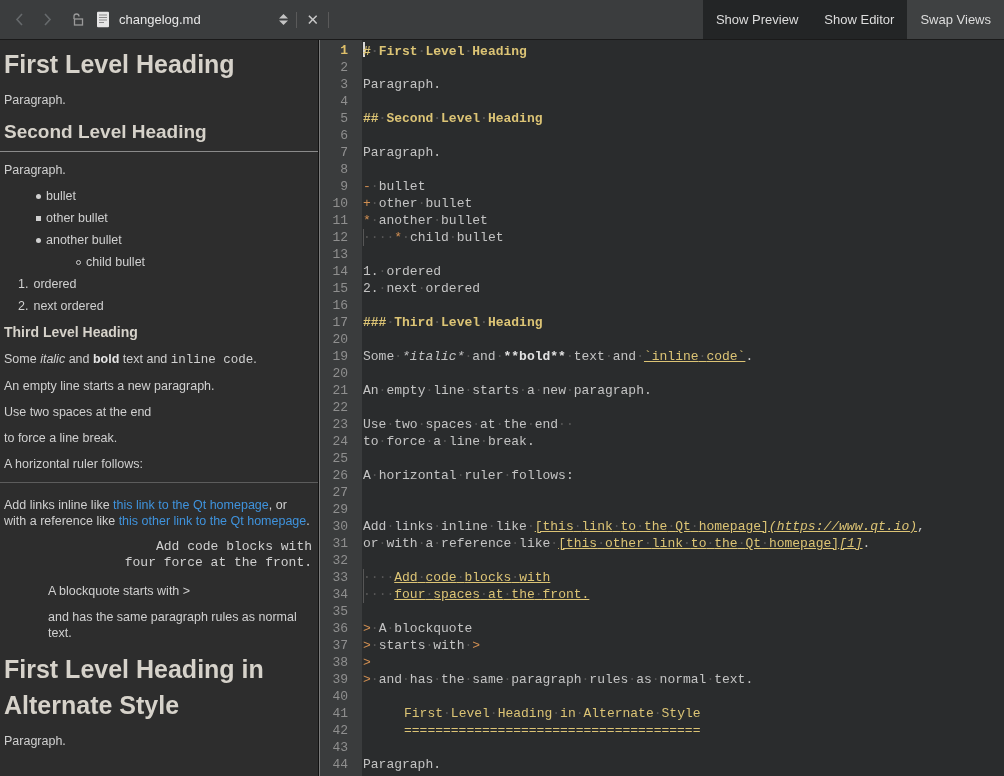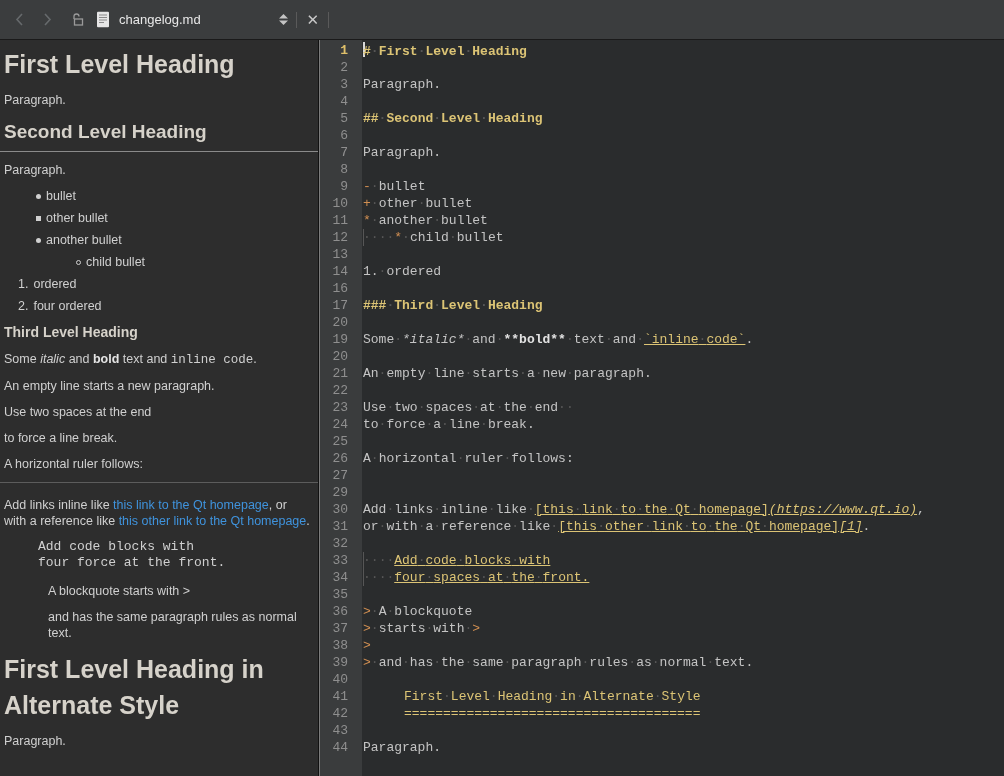--- a/index.html
+++ b/index.html
@@ -40,21 +40,21 @@
   .pv-li { font-size:12.5px; line-height:16px; margin:0 0 6px; display:flex; align-items:center; }
   .pv-li.ind0 { margin-left:32px; }
   .pv-li.ind1 { margin-left:72px; }
   .pv-li.ord  { margin-left:14px; }
   .pv-mk { flex:none; width:5px; height:5px; margin-right:5px; display:inline-block; }
   .mk-disc   { background:#d0d0d0; border-radius:50%; }
   .mk-square { background:#d0d0d0; }
   .mk-circle { width:5px; height:5px; border:1px solid #d0d0d0; border-radius:50%; background:transparent; }
   .pv-num { margin-right:5px; }
   .pv-code { font-family:"Liberation Mono", monospace; font-size:13px; line-height:16px;
-             color:#d0d0d0; margin:2px 0 12px 34px; white-space:pre; }
+             color:#d0d0d0; margin:2px 0 12px 34px; white-space:pre;text-align:right; }
   .pv-quote { margin-left:44px; font-size:12.5px; line-height:16px; }
   .pv-quote div { margin-bottom:10px; }
   .pv-hr { border:0; border-top:1px solid #5c5c5c; margin:2px -6px 14px -4px; }
   .run-plain {}
   .run-i { font-style:italic; }
   .run-b { font-weight:bold; color:#e4e4e4; }
   .run-code { font-family:"Liberation Mono", monospace; font-size:12.5px; }
   .run-link { color:#3f93dd; }
 
   
@@ -115,20 +115,25 @@
     <span class="icn">
       <svg width="11" height="13" viewBox="0 0 11 13">
           <polygon points="5.5,1 10,5.4 1,5.4" fill="#c4c4c4"></polygon>
           <polygon points="5.5,12 10,7.6 1,7.6" fill="#c4c4c4"></polygon>
         </svg>
     </span>
     <span class="sep"></span>
     <span class="closebtn">✕</span>
     <span class="sep"></span>
   </div>
+  <div class="bar-rest">
+    <span class="tbtn dark">Show Preview</span>
+    <span class="tbtn dark">Show Editor</span>
+    <span class="tbtn light">Swap Views</span>
+  </div>
 </div>
 
 <div class="main">
   <div class="preview">
       <div class="pv-h1">First Level Heading</div>
       <div class="pv-p"><span class="run-plain">Paragraph.</span></div>
       <div class="pv-h2">Second Level Heading</div>
       <div class="pv-p"><span class="run-plain">Paragraph.</span></div>
       <div class="pv-li ind0">
         <span class="pv-mk mk-disc"></span>
@@ -145,21 +150,21 @@
       <div class="pv-li ind1">
         <span class="pv-mk mk-circle"></span>
         <span>child bullet</span>
       </div>
       <div class="pv-li ord">
         <span class="pv-num">1.</span>
         <span>ordered</span>
       </div>
       <div class="pv-li ord">
         <span class="pv-num">2.</span>
-        <span>four ordered</span>
+        <span>next ordered</span>
       </div>
       <div class="pv-h3">Third Level Heading</div>
       <div class="pv-p"><span class="run-plain">Some </span><span class="run-i">italic</span><span class="run-plain"> and </span><span class="run-b">bold</span><span class="run-plain"> text and </span><span class="run-code">inline code</span><span class="run-plain">.</span></div>
       <div class="pv-p"><span class="run-plain">An empty line starts a new paragraph.</span></div>
       <div class="pv-p"><span class="run-plain">Use two spaces at the end</span></div>
       <div class="pv-p"><span class="run-plain">to force a line break.</span></div>
       <div class="pv-p"><span class="run-plain">A horizontal ruler follows:</span></div>
       <div class="pv-hr"></div>
       <div class="pv-p"><span class="run-plain">Add links inline like </span><span class="run-link">this link to the Qt homepage</span><span class="run-plain">, or with a reference like </span><span class="run-link">this other link to the Qt homepage</span><span class="run-plain">.</span></div>
       <div class="pv-code"><div>Add code blocks with</div><div>four force at the front.</div></div>
@@ -178,20 +183,21 @@
       <div class="ed-row"><span class="ln">5</span><span class="code"><span class="sg-hb">##<span class="ws">·</span>Second<span class="ws">·</span>Level<span class="ws">·</span>Heading</span></span></div>
       <div class="ed-row"><span class="ln">6</span><span class="code"></span></div>
       <div class="ed-row"><span class="ln">7</span><span class="code"><span class="sg-t">Paragraph.</span></span></div>
       <div class="ed-row"><span class="ln">8</span><span class="code"></span></div>
       <div class="ed-row"><span class="ln">9</span><span class="code"><span class="sg-m">-</span><span class="sg-t"><span class="ws">·</span>bullet</span></span></div>
       <div class="ed-row"><span class="ln">10</span><span class="code"><span class="sg-m">+</span><span class="sg-t"><span class="ws">·</span>other<span class="ws">·</span>bullet</span></span></div>
       <div class="ed-row"><span class="ln">11</span><span class="code"><span class="sg-m">*</span><span class="sg-t"><span class="ws">·</span>another<span class="ws">·</span>bullet</span></span></div>
       <div class="ed-row"><span class="ln">12</span><span class="code"><span class="guide"></span><span class="sg-t"><span class="ws">·</span><span class="ws">·</span><span class="ws">·</span><span class="ws">·</span></span><span class="sg-m">*</span><span class="sg-t"><span class="ws">·</span>child<span class="ws">·</span>bullet</span></span></div>
       <div class="ed-row"><span class="ln">13</span><span class="code"></span></div>
       <div class="ed-row"><span class="ln">14</span><span class="code"><span class="sg-t">1.<span class="ws">·</span>ordered</span></span></div>
+      <div class="ed-row"><span class="ln">15</span><span class="code"><span class="sg-t">2.<span class="ws">·</span>next<span class="ws">·</span>ordered</span></span></div>
       <div class="ed-row"><span class="ln">16</span><span class="code"></span></div>
       <div class="ed-row"><span class="ln">17</span><span class="code"><span class="sg-hb">###<span class="ws">·</span>Third<span class="ws">·</span>Level<span class="ws">·</span>Heading</span></span></div>
       <div class="ed-row"><span class="ln">20</span><span class="code"></span></div>
       <div class="ed-row"><span class="ln">19</span><span class="code"><span class="sg-t">Some<span class="ws">·</span></span><span class="sg-i">*italic*</span><span class="sg-t"><span class="ws">·</span>and<span class="ws">·</span></span><span class="sg-b">**bold**</span><span class="sg-t"><span class="ws">·</span>text<span class="ws">·</span>and<span class="ws">·</span></span><span class="sg-c">`inline<span class="ws">·</span>code`</span><span class="sg-t">.</span></span></div>
       <div class="ed-row"><span class="ln">20</span><span class="code"></span></div>
       <div class="ed-row"><span class="ln">21</span><span class="code"><span class="sg-t">An<span class="ws">·</span>empty<span class="ws">·</span>line<span class="ws">·</span>starts<span class="ws">·</span>a<span class="ws">·</span>new<span class="ws">·</span>paragraph.</span></span></div>
       <div class="ed-row"><span class="ln">22</span><span class="code"></span></div>
       <div class="ed-row"><span class="ln">23</span><span class="code"><span class="sg-t">Use<span class="ws">·</span>two<span class="ws">·</span>spaces<span class="ws">·</span>at<span class="ws">·</span>the<span class="ws">·</span>end<span class="ws">·</span><span class="ws">·</span></span></span></div>
       <div class="ed-row"><span class="ln">24</span><span class="code"><span class="sg-t">to<span class="ws">·</span>force<span class="ws">·</span>a<span class="ws">·</span>line<span class="ws">·</span>break.</span></span></div>
       <div class="ed-row"><span class="ln">25</span><span class="code"></span></div>

